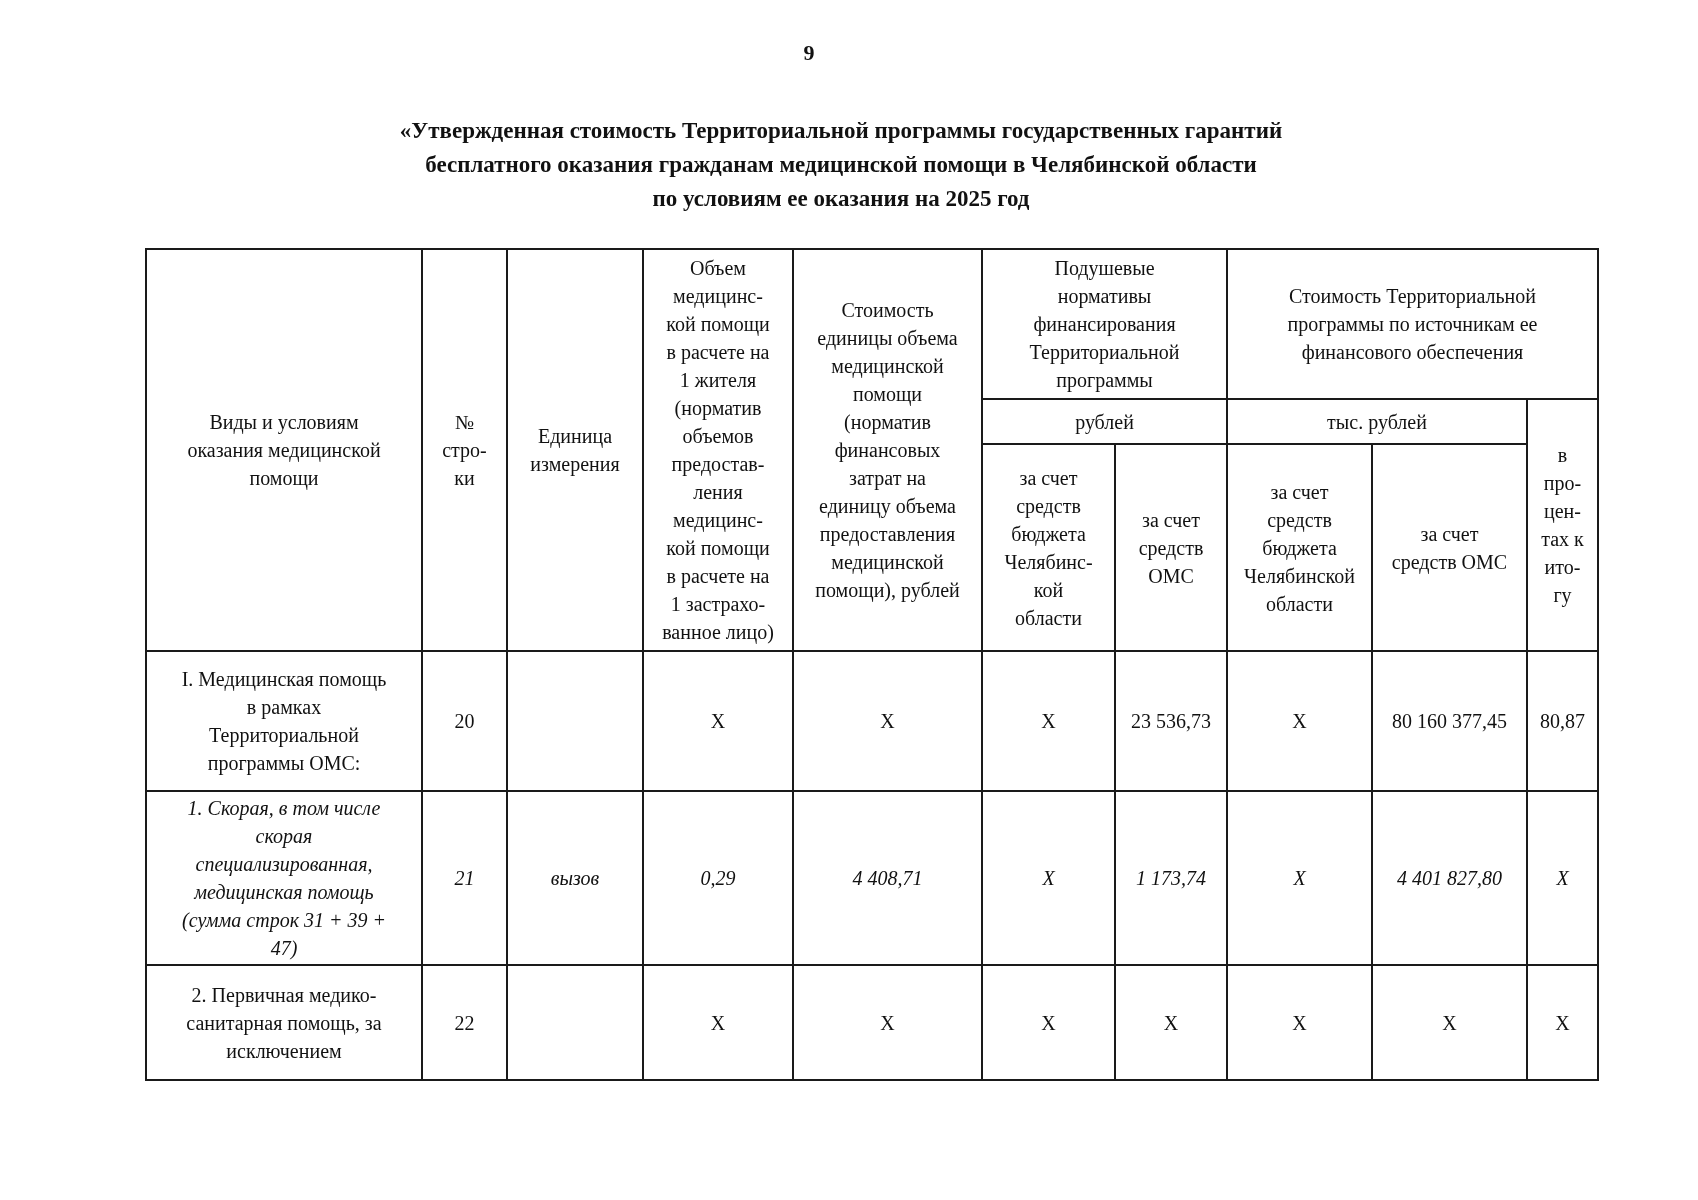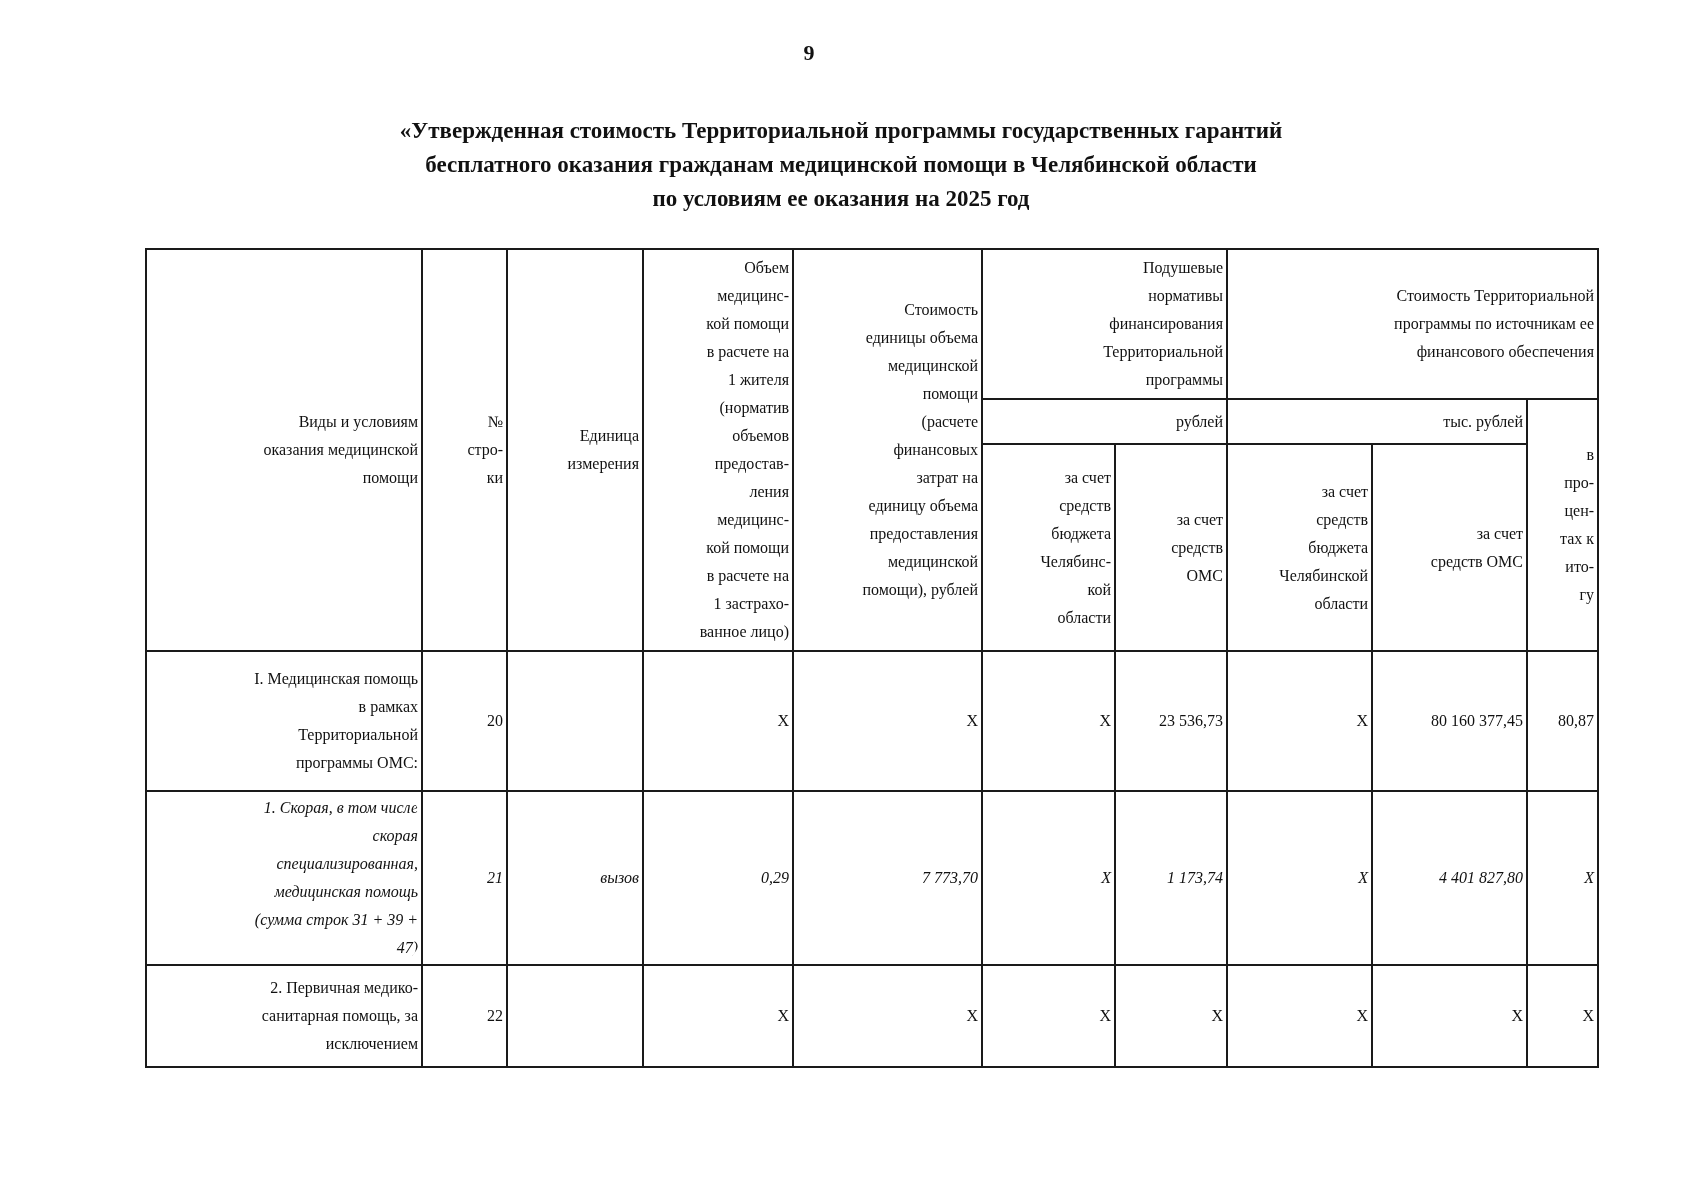--- a/index.html
+++ b/index.html
@@ -30,34 +30,34 @@
   }
   table.cost-table {
     margin-top: 32px;
     margin-left: 145px;
     border-collapse: collapse;
     table-layout: fixed;
     width: 1452px;
   }
   table.cost-table td {
     border: 2px solid #1a1a1a;
-    font-size: 16px;
+    font-size: 20px;
     line-height: 28px;
-    text-align: right;
+    text-align: center;
     vertical-align: middle;
     white-space: pre-line;
     padding: 2px 3px;
     overflow: hidden;
   }
   tr.h-a { height: 150px; }
   tr.h-b { height: 45px; }
   tr.h-c { height: 207px; }
   tr.r-0 { height: 140px; }
   tr.r-1 { height: 169px; font-style: italic; }
-  tr.r-2 { height: 102px; }
+  tr.r-2 { height: 115px; }
   td.cell-name {
     text-align: left;
     font-size: 21px;
     line-height: 27px;
     padding-left: 6px;
     padding-right: 4px;
     border-radius: 28px;
   }
   td.cell-num { font-size: 21px; margin-top: 45px; }
 </style>
@@ -105,21 +105,21 @@
 ления
 медицинс-
 кой помощи
 в расчете на
 1 застрахо-
 ванное лицо)</td>
     <td rowspan="3">Стоимость
 единицы объема
 медицинской
 помощи
-(расчете
+(норматив
 финансовых
 затрат на
 единицу объема
 предоставления
 медицинской
 помощи), рублей</td>
     <td colspan="2">Подушевые
 нормативы
 финансирования
 Территориальной
@@ -178,21 +178,21 @@
   <tr class="r-1">
     <td class="cell-name">1. Скорая, в том числе
 скорая
 специализированная,
 медицинская помощь
 (сумма строк 31 + 39 +
 47)</td>
     <td class="cell-num">21</td>
     <td class="cell-num">вызов</td>
     <td class="cell-num">0,29</td>
-    <td class="cell-num">7 773,70</td>
+    <td class="cell-num">4 408,71</td>
     <td class="cell-num">Х</td>
     <td class="cell-num">1 173,74</td>
     <td class="cell-num">Х</td>
     <td class="cell-num">4 401 827,80</td>
     <td class="cell-num">Х</td>
   </tr>
 
   <tr class="r-2">
     <td class="cell-name">2. Первичная медико-
 санитарная помощь, за

